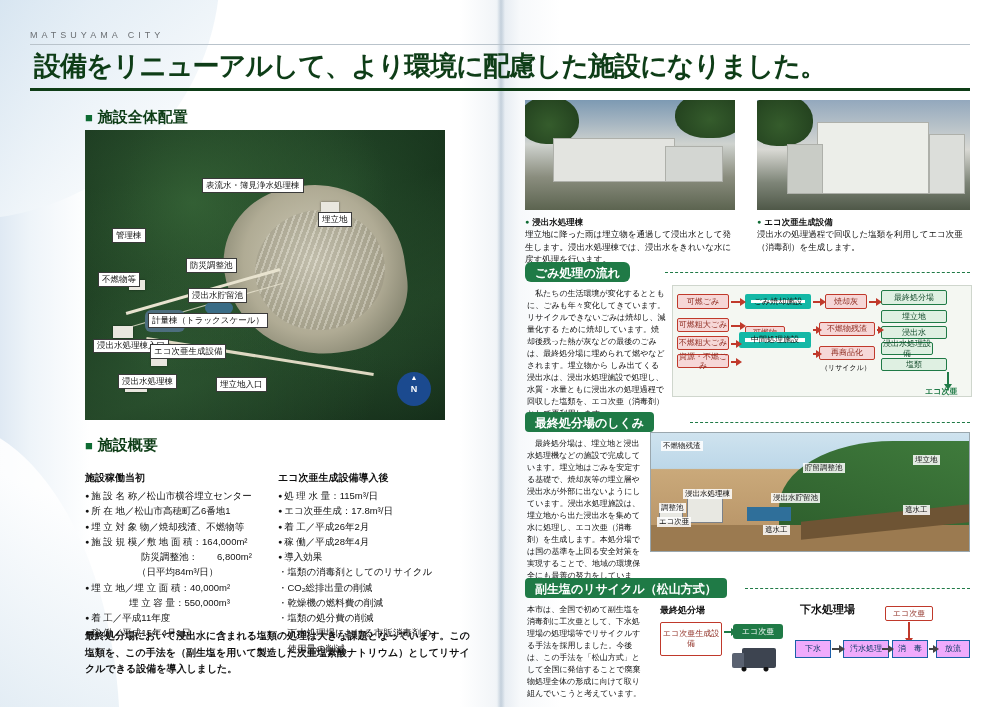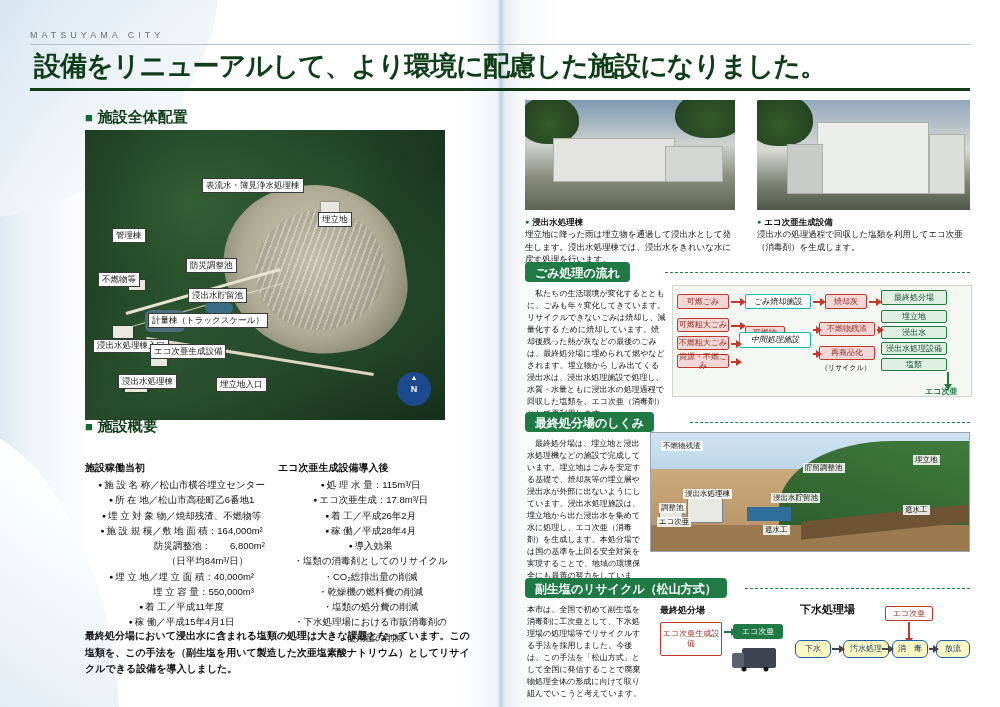--- a/index.html
+++ b/index.html
@@ -59,22 +59,22 @@
   .aerial .compass:before{content:"▲";position:absolute;top:2px;left:50%;transform:translateX(-50%);font-size:7px;}
 
   .lbl{position:absolute;background:#fff;border:1px solid #3a3a3a;color:#111;
        font-size:8.5px;line-height:1.25;padding:1px 3px;white-space:nowrap;}
 
   
   .outline{position:absolute;left:85px;top:455px;width:380px;font-size:9.5px;line-height:1.5;color:#111;}
   .outline .col{display:inline-block;vertical-align:top;}
   .outline .colL{width:193px;}
   .outline .colR{width:185px;}
-  .outline h4{margin:5px 0 3px 0;font-size:10px;font-weight:bold;}
-  .outline ul{margin:0;padding:0;list-style:none;text-align:center;}
+  .outline h4{margin:16px 0 3px 0;font-size:10px;font-weight:bold;font-family:Liberation Mono, monospace;}
+  .outline ul{margin:0;padding:0;list-style:none;}
   .outline li{margin:0 0 1px 0;}
   .bullet:before{content:"●";font-size:7px;margin-right:2px;vertical-align:1px;}
 
   .closing{position:absolute;left:85px;top:628px;width:385px;font-size:10px;line-height:1.65;font-weight:bold;color:#111;}
 
   
   .ph{position:absolute;overflow:hidden;}
   .photo1{left:525px;top:100px;width:210px;height:110px;
      background:linear-gradient(180deg,#7d9ab3 0%,#a8b7c2 22%,#cfd3cf 40%,#8a8d7e 70%,#5c6450 100%);}
   .photo2{left:757px;top:100px;width:213px;height:110px;
@@ -88,21 +88,21 @@
   
   .rsec{position:absolute;height:20px;background:#1f7a46;color:#fff;font-size:12px;font-weight:bold;
      border-radius:4px;padding:2px 10px 0 10px;box-sizing:border-box;line-height:18px;}
   .rsec-line{position:absolute;height:1px;border-top:1px dashed #1f7a46;}
 
   
   .panel{position:absolute;border:1px solid #cfd6cd;}
   .flowbox{position:absolute;box-sizing:border-box;font-size:8px;text-align:center;
      display:flex;align-items:center;justify-content:center;line-height:1.15;border-radius:2px;}
   .fb-red{background:#f6d7d7;border:1px solid #c0392b;color:#8e2b20;}
-  .fb-white{background:#fff;border:1px solid #14b8a6;color:#111;}
+  .fb-white{background:#fff;border:6px solid #14b8a6;color:#111;}
   .fb-green{background:#dff0e2;border:1px solid #1f7a46;color:#124a2a;}
   .arw{position:absolute;background:#c0392b;height:2px;}
   .arw:after{content:"";position:absolute;right:-5px;top:-3px;border-left:6px solid #c0392b;
      border-top:4px solid transparent;border-bottom:4px solid transparent;}
   .arw.g{background:#1f7a46;}
   .arw.g:after{border-left-color:#1f7a46;}
   .arw.k{background:#444;}
   .arw.k:after{border-left-color:#444;}
   .arw.dn{width:2px;}
   .arw.dn:after{right:-3px;top:auto;bottom:-6px;border-left:4px solid transparent;border-right:4px solid transparent;
@@ -117,21 +117,21 @@
      background:linear-gradient(200deg,#3f7b3c,#2c5b2b);border-radius:60% 0 0 0;}
   .xsec .layer{position:absolute;background:#8d6c46;}
   .xsec .water{position:absolute;background:#2f6f9a;}
   .xsec .plant{position:absolute;background:#e8e8e2;border:1px solid #7b8189;}
   .xlbl{position:absolute;font-size:7.5px;color:#111;background:rgba(255,255,255,.85);padding:0 2px;white-space:nowrap;}
 
   
   .bx{position:absolute;box-sizing:border-box;font-size:8px;text-align:center;display:flex;
      align-items:center;justify-content:center;line-height:1.2;}
   .bx-green{background:#1f7a46;color:#fff;border-radius:3px;}
-  .bx-ob{background:#fef9c3;border:1px solid #1b5fa8;color:#123c6b;border-radius:6px;}
+  .bx-ob{background:#f0abfc;border:1px solid #1b5fa8;color:#123c6b;border-radius:0;}
   .bx-red{background:#fff;border:1px solid #c0392b;color:#8e2b20;border-radius:2px;}
   .bx-ttl{font-size:9px;font-weight:bold;color:#111;position:absolute;}
   .truck{position:absolute;width:34px;height:20px;background:#3d4450;border-radius:2px;}
   .truck:before{content:"";position:absolute;left:-10px;top:5px;width:12px;height:15px;background:#5a6271;border-radius:2px 0 0 2px;}
   .truck:after{content:"";position:absolute;left:-4px;bottom:-4px;width:34px;height:5px;
      background:radial-gradient(circle at 6px 2px,#111 2px,transparent 3px),radial-gradient(circle at 28px 2px,#111 2px,transparent 3px);}
 </style>
 </head>
 <body>
 
@@ -168,21 +168,21 @@
 <div class="lbl" style="left:186px;top:258px;">防災調整池</div>
 <div class="lbl" style="left:188px;top:288px;">浸出水貯留池</div>
 <div class="lbl" style="left:148px;top:313px;">計量棟（トラックスケール）</div>
 <div class="lbl" style="left:98px;top:272px;">不燃物等</div>
 <div class="lbl" style="left:93px;top:339px;line-height:1.15;">浸出水処理棟入口</div>
 <div class="lbl" style="left:150px;top:344px;">エコ次亜生成設備</div>
 <div class="lbl" style="left:118px;top:374px;">浸出水処理棟</div>
 <div class="lbl" style="left:216px;top:377px;">埋立地入口</div>
 <div class="lbl" style="left:318px;top:212px;">埋立地</div>
 
-<div class="sec-h" style="left:85px;top:417px;">施設概要</div>
+<div class="sec-h" style="left:85px;top:436px;">施設概要</div>
 
 <div class="outline">
   <div class="col colL">
     <h4>施設稼働当初</h4>
     <ul>
       <li class="bullet">施 設 名 称／松山市横谷埋立センター</li>
       <li class="bullet">所 在 地／松山市高穂町乙6番地1</li>
       <li class="bullet">埋 立 対 象 物／焼却残渣、不燃物等</li>
       <li class="bullet">施 設 規 模／敷 地 面 積：164,000m²</li>
       <li style="padding-left:56px;">防災調整池：　　6,800m²</li>
@@ -227,41 +227,41 @@
 
 <div class="cap-txt" style="left:525px;top:216px;width:212px;">
   <span class="cap-ttl">浸出水処理棟</span><br>
   <span>埋立地に降った雨は埋立物を通過して浸出水として発生します。浸出水処理棟では、浸出水をきれいな水に戻す処理を行います。</span>
 </div>
 <div class="cap-txt" style="left:757px;top:216px;width:213px;">
   <span class="cap-ttl">エコ次亜生成設備</span><br>
   <span>浸出水の処理過程で回収した塩類を利用してエコ次亜（消毒剤）を生成します。</span>
 </div>
 
-<div class="rsec" style="left:525px;top:262px;">ごみ処理の流れ</div>
+<div class="rsec" style="left:525px;top:262px;border-radius:6px;">ごみ処理の流れ</div>
 <div class="rsec-line" style="left:665px;top:272px;width:305px;"></div>
 
 <div class="ftxt" style="left:527px;top:288px;width:140px;">　私たちの生活環境が変化するとともに、ごみも年々変化してきています。リサイクルできないごみは焼却し、減量化する ために焼却しています。焼却後残った熱が灰などの最後のごみは、最終処分場に埋められて燃やなどされます。埋立物から しみ出てくる浸出水は、浸出水処理施設で処理し、水質・水量ともに浸出水の処理過程で回収した塩類を、エコ次亜（消毒剤）として再利用します。</div>
 
 <div class="panel" style="left:672px;top:285px;width:298px;height:110px;background:#f4f7f2;">
   <div class="flowbox fb-red" style="left:4px;top:8px;width:52px;height:15px;">可燃ごみ</div>
   <div class="flowbox fb-white" style="left:72px;top:8px;width:66px;height:15px;">ごみ焼却施設</div>
   <div class="flowbox fb-red" style="left:152px;top:8px;width:42px;height:15px;">焼却灰</div>
   <div class="flowbox fb-green" style="left:208px;top:4px;width:66px;height:15px;">最終処分場</div>
   <div class="flowbox fb-green" style="left:208px;top:24px;width:66px;height:13px;">埋立地</div>
   <div class="flowbox fb-green" style="left:208px;top:40px;width:66px;height:13px;">浸出水</div>
-  <div class="flowbox fb-green" style="left:208px;top:56px;width:66px;height:13px;">浸出水処理設備</div>
+  <div class="flowbox fb-green" style="left:208px;top:56px;width:52px;height:13px;">浸出水処理設備</div>
   <div class="flowbox fb-green" style="left:208px;top:72px;width:66px;height:13px;">塩類</div>
 
   <div class="flowbox fb-red" style="left:4px;top:32px;width:52px;height:14px;">可燃粗大ごみ</div>
   <div class="flowbox fb-red" style="left:4px;top:50px;width:52px;height:14px;">不燃粗大ごみ</div>
   <div class="flowbox fb-red" style="left:4px;top:68px;width:52px;height:14px;">資源・不燃ごみ</div>
 
   <div class="flowbox fb-red" style="left:72px;top:40px;width:40px;height:13px;">可燃物</div>
-  <div class="flowbox fb-white" style="left:66px;top:46px;width:72px;height:16px;font-style:italic;">中間処理施設</div>
+  <div class="flowbox fb-white" style="left:66px;top:46px;width:72px;height:16px;">中間処理施設</div>
   <div class="flowbox fb-red" style="left:146px;top:36px;width:56px;height:14px;">不燃物残渣</div>
   <div class="flowbox fb-red" style="left:146px;top:60px;width:56px;height:14px;">再商品化</div>
   <div class="ftxt" style="left:148px;top:77px;font-size:7px;">（リサイクル）</div>
 
   <div class="arw" style="left:58px;top:15px;width:10px;"></div>
   <div class="arw" style="left:140px;top:15px;width:8px;"></div>
   <div class="arw" style="left:196px;top:15px;width:8px;"></div>
   <div class="arw" style="left:58px;top:39px;width:10px;"></div>
   <div class="arw" style="left:58px;top:57px;width:6px;"></div>
   <div class="arw" style="left:58px;top:75px;width:6px;"></div>

